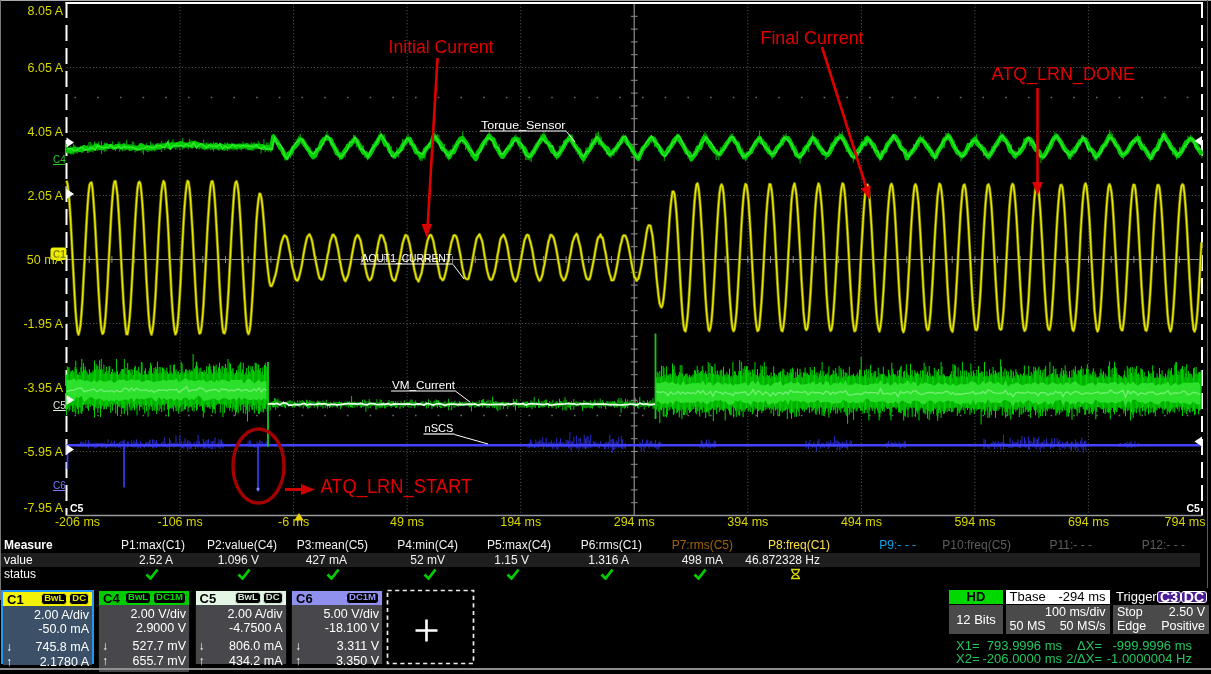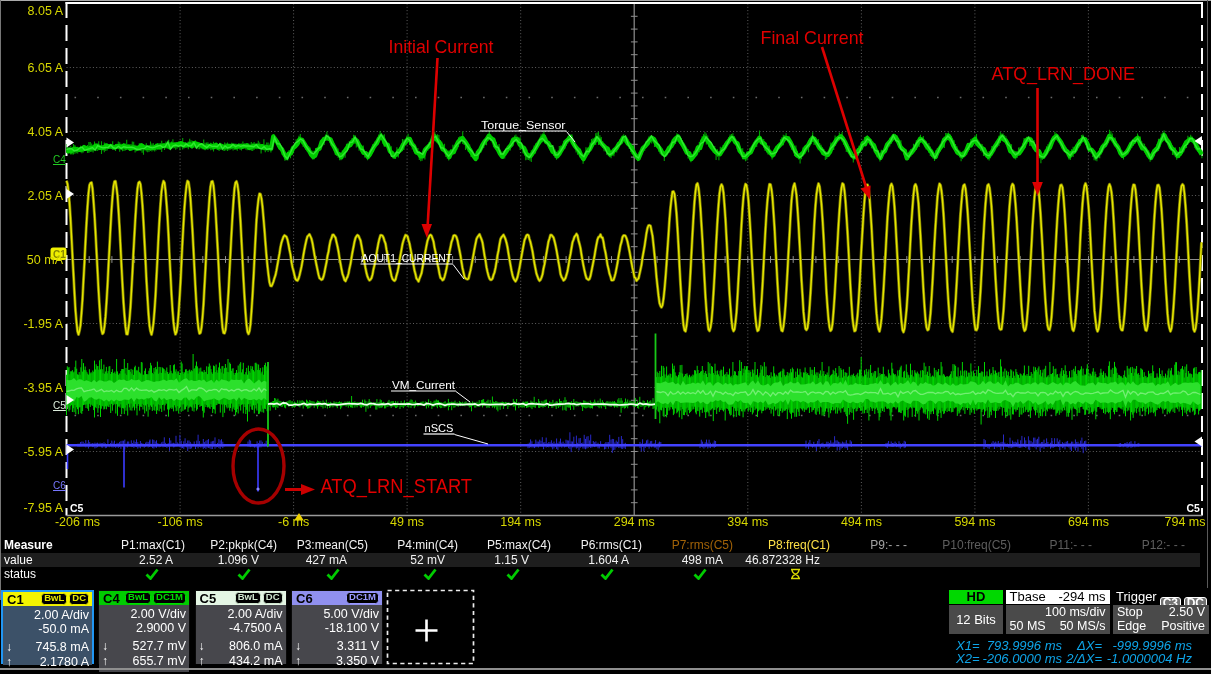--- a/index.html
+++ b/index.html
@@ -5,23 +5,23 @@
   font-family:"Liberation Sans", sans-serif; position:relative; }
 .yl { position:absolute; right:1148px; width:60px; text-align:right; color:#d6d600;
   font-size:12.5px; white-space:nowrap; }
 .xl { position:absolute; top:514.5px; width:80px; text-align:center; color:#d6d600; font-size:12.5px; }
 .mh { position:absolute; top:0; font-size:12px; white-space:nowrap; }
 .badge { display:inline-block; vertical-align:top; background:#000; border:1.5px solid; border-radius:3.5px;
   font-size:9.5px; font-weight:bold; padding:0 2px; margin-left:2px; line-height:8.5px; height:11.5px; }
 .rr { position:absolute; left:0; right:0; text-align:right; padding-right:3px; color:#fff;
   font-size:12.5px; height:11px; line-height:11px; }
 .ar { position:absolute; left:3px; top:0; font-size:12px; }
-.tbadge { position:absolute; top:7px; background:#737373; border:1.5px solid #fff; border-radius:3px;
-  font-size:12px; font-weight:bold; padding:0 2px; line-height:10px; color:#fff; }
-.xrow { position:absolute; left:0; width:1211px; height:13px; color:#0ea5e9; font-size:13px;font-style:italic; }
+.tbadge { position:absolute; top:1px; background:#4c1d95; border:1.5px solid #fff; border-radius:3px;
+  font-size:14px; font-weight:bold; padding:0 2px; line-height:10px; color:#fff; }
+.xrow { position:absolute; left:0; width:1211px; height:13px; color:#22c55e; font-size:13px; }
 .ra { position:absolute; white-space:nowrap; }
 svg text { font-family:"Liberation Sans", sans-serif; }
 </style></head>
 <body>
 <svg width="1211" height="533" style="position:absolute;left:0;top:0">
     <line x1="66.5" y1="67.5" x2="1202" y2="67.5" stroke="#5f5f5f" stroke-width="1" stroke-dasharray="1 2.3"></line>
     <line x1="66.5" y1="131.5" x2="1202" y2="131.5" stroke="#5f5f5f" stroke-width="1" stroke-dasharray="1 2.3"></line>
     <line x1="66.5" y1="195.5" x2="1202" y2="195.5" stroke="#5f5f5f" stroke-width="1" stroke-dasharray="1 2.3"></line>
     <line x1="66.5" y1="323.5" x2="1202" y2="323.5" stroke="#5f5f5f" stroke-width="1" stroke-dasharray="1 2.3"></line>
     <line x1="66.5" y1="387.5" x2="1202" y2="387.5" stroke="#5f5f5f" stroke-width="1" stroke-dasharray="1 2.3"></line>
@@ -118,40 +118,40 @@
 <div class="xl" style="left:594.2px">294 ms</div>
 <div class="xl" style="left:707.8px">394 ms</div>
 <div class="xl" style="left:821.4px">494 ms</div>
 <div class="xl" style="left:934.9px">594 ms</div>
 <div class="xl" style="left:1048.4px">694 ms</div>
 <div class="xl" style="left:1145px">794 ms</div>
 
 <div style="position:absolute;left:0;top:538px;width:1211px;height:14.5px">
     <span class="mh" style="color:#fff;left:4px;font-weight:bold">Measure</span>
     <span class="mh" style="right:1026px;color:#f2f2f2">P1:max(C1)</span>
-    <span class="mh" style="right:934px;color:#f2f2f2">P2:pkpk(C4)</span>
+    <span class="mh" style="right:934px;color:#f2f2f2">P2:value(C4)</span>
     <span class="mh" style="right:843px;color:#f2f2f2">P3:mean(C5)</span>
     <span class="mh" style="right:753px;color:#f2f2f2">P4:min(C4)</span>
     <span class="mh" style="right:660px;color:#f2f2f2">P5:max(C4)</span>
     <span class="mh" style="right:569px;color:#f2f2f2">P6:rms(C1)</span>
     <span class="mh" style="right:478px;color:#a16207">P7:rms(C5)</span>
     <span class="mh" style="right:381px;color:#fde047">P8:freq(C1)</span>
-    <span class="mh" style="right:304px;color:#a3a3a3">P9:- - -</span>
+    <span class="mh" style="right:295px;color:#0ea5e9">P9:- - -</span>
     <span class="mh" style="right:200px;color:#5e5e5e">P10:freq(C5)</span>
     <span class="mh" style="right:119px;color:#5e5e5e">P11:- - -</span>
     <span class="mh" style="right:26px;color:#5e5e5e">P12:- - -</span>
   </div>
 <div style="position:absolute;left:0;top:552.5px;width:1200px;height:14.5px;background:#1e1e1e">
     <span class="mh" style="color:#fff;left:4px">value</span>
     <span class="mh" style="right:1027px;color:#f2f2f2">2.52 A</span>
     <span class="mh" style="right:941px;color:#f2f2f2">1.096 V</span>
     <span class="mh" style="right:853px;color:#f2f2f2">427 mA</span>
     <span class="mh" style="right:755px;color:#f2f2f2">52 mV</span>
     <span class="mh" style="right:671px;color:#f2f2f2">1.15 V</span>
-    <span class="mh" style="right:571px;color:#f2f2f2">1.604 A</span>
+    <span class="mh" style="right:571px;color:#f2f2f2">1.316 A</span>
     <span class="mh" style="right:477px;color:#f2f2f2">498 mA</span>
     <span class="mh" style="right:380px;color:#f2f2f2">46.872328 Hz</span>
   </div>
 <div style="position:absolute;left:0;top:567px;width:1211px;height:14px">
     <span class="mh" style="color:#fff;left:4px">status</span>
     <svg style="position:absolute;left:145px;top:1px" width="14" height="12">
       <path d="M1.5 6.5 L5.5 10.5 L12.5 1.5" stroke="#00cc00" stroke-width="2.8" fill="none"></path>
     </svg>
     <svg style="position:absolute;left:237px;top:1px" width="14" height="12">
       <path d="M1.5 6.5 L5.5 10.5 L12.5 1.5" stroke="#00cc00" stroke-width="2.8" fill="none"></path>

